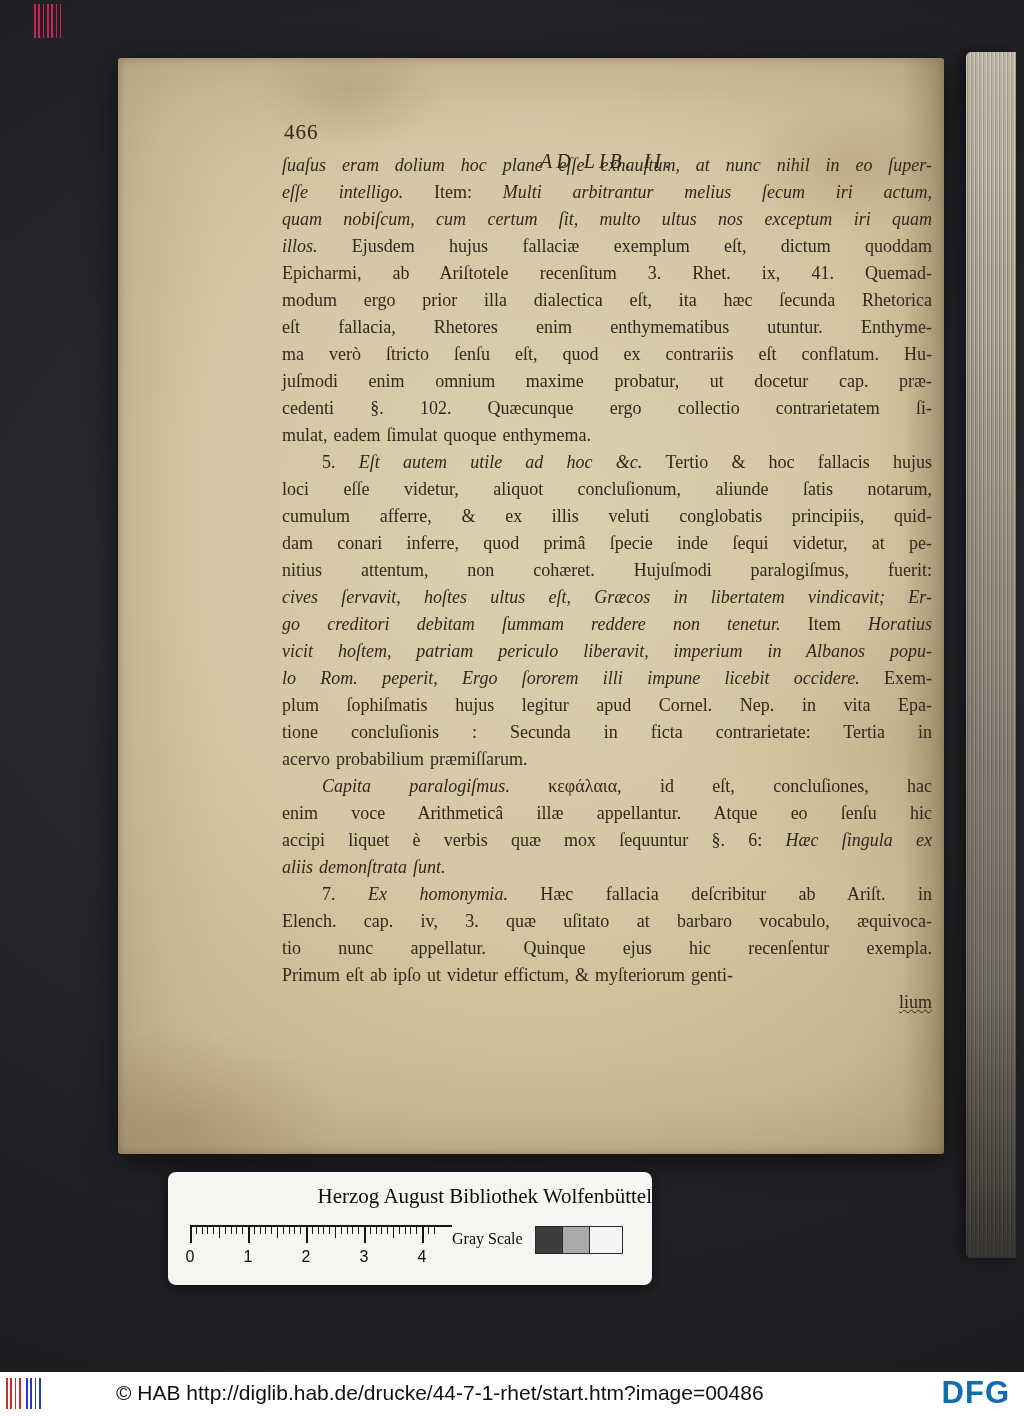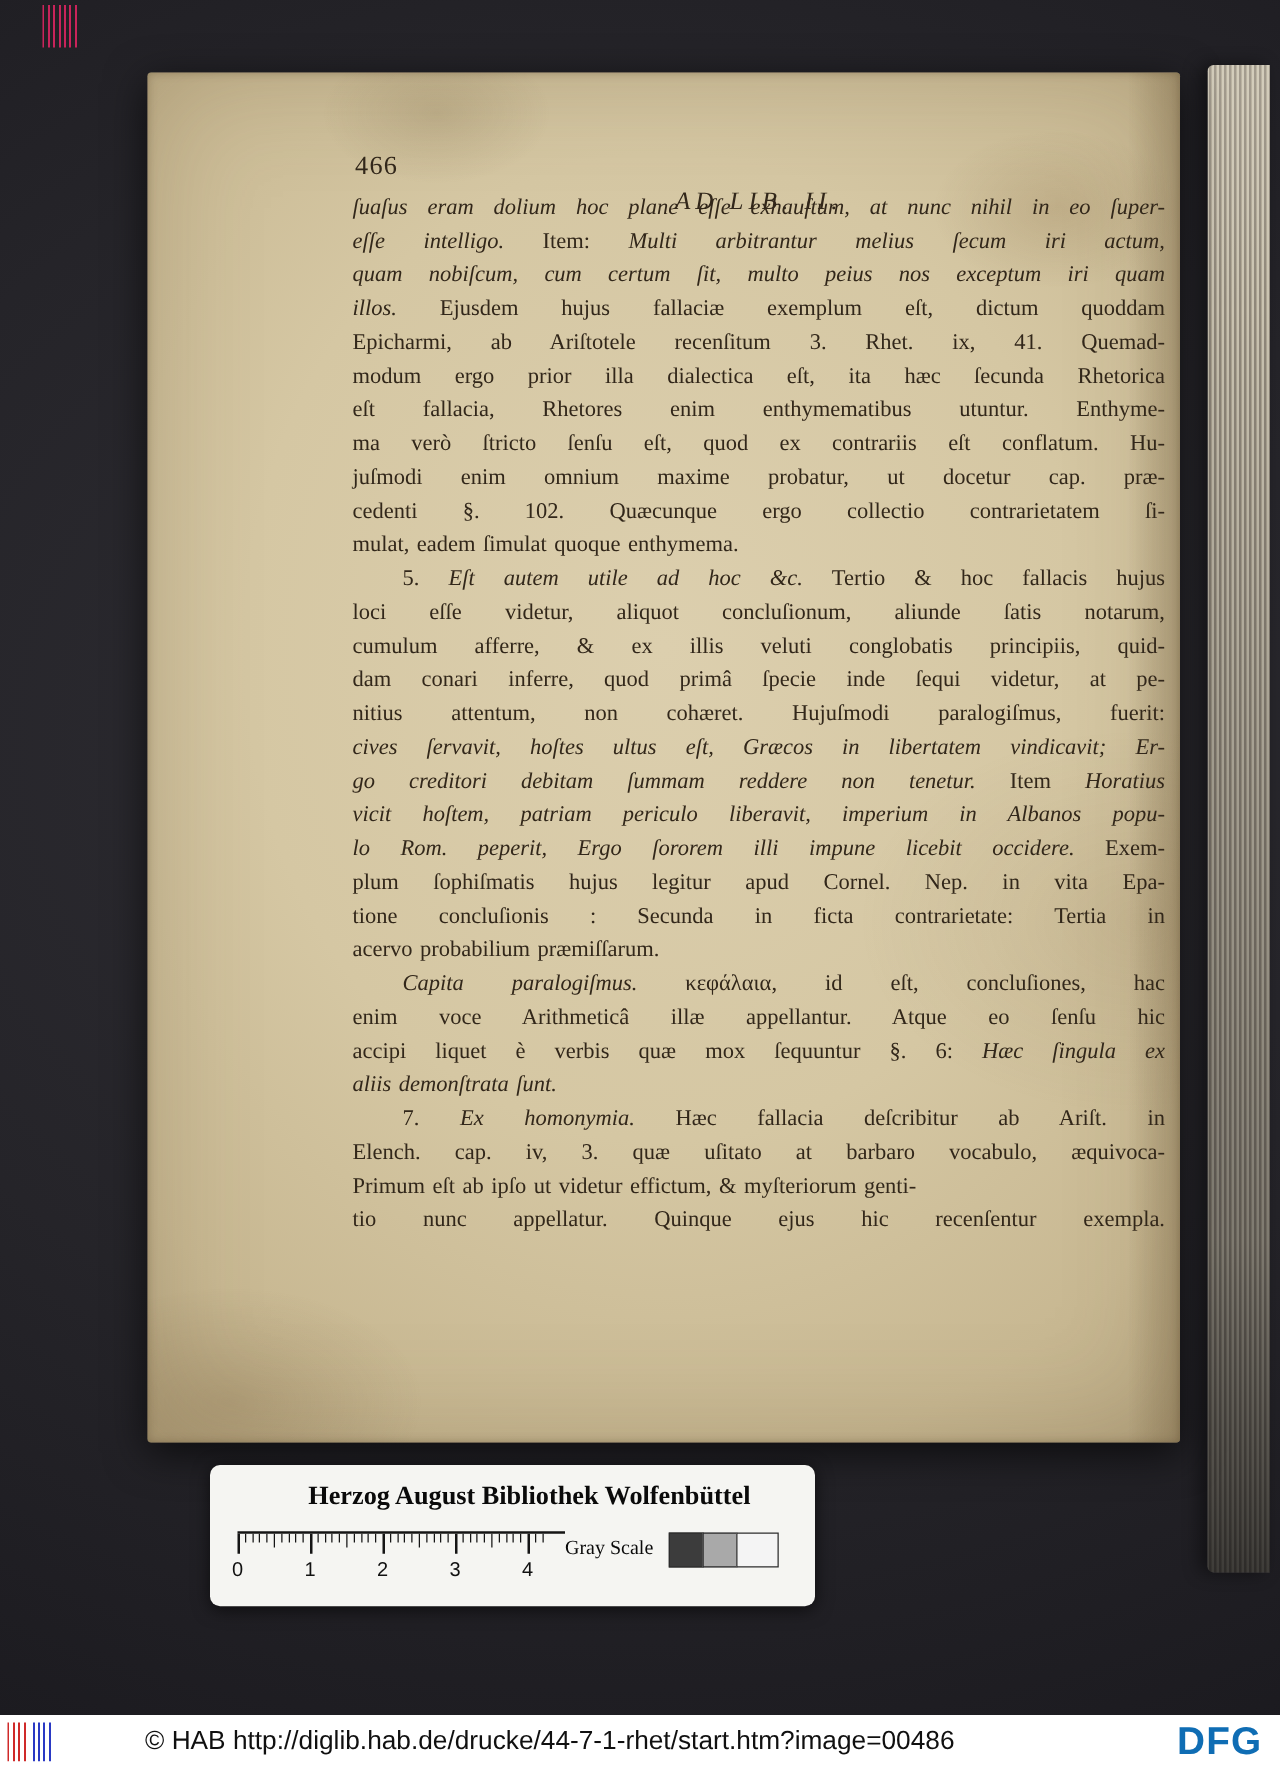--- a/index.html
+++ b/index.html
@@ -55,21 +55,21 @@
   .line.indent { text-indent:40px; }
   .it { font-style:italic; }
   .catchword { text-decoration-line:underline; text-decoration-style:wavy; text-decoration-thickness:1px; }
 
   
   .cal-card {
     position:absolute; left:168px; top:1172px; width:484px; height:113px;
     background:#f5f5f2; border-radius:8px; box-shadow:0 3px 14px rgba(0,0,0,0.6);
     color:#0a0a0a;
   }
-  .cal-title { margin-top:12px; text-align:center; font-weight:bold; font-size:21px;margin-left:27px; }
+  .cal-title { margin-top:12px; text-align:right; font-weight:normal; font-size:21px;margin-left:27px; }
   .ruler { position:absolute; left:22px; top:53px; width:262px; height:40px; border-top:2px solid #151515; }
   .ruler-ticks, .ruler-numbers { position:absolute; left:0; top:0; width:100%; height:100%; }
   .tick { position:absolute; top:0; width:1px; background:#151515; }
   .tick.cm   { height:16px; width:2px; }
   .tick.half { height:11px; }
   .tick.mm   { height:7px; }
   .ruler-num { position:absolute; top:21px; transform:translateX(-50%);
                font-family:"Liberation Sans",sans-serif; font-size:16px; color:#111; }
   .grayscale-label { position:absolute; left:284px; top:58px; font-size:16px; }
   .swatches { position:absolute; left:368px; top:54px; display:flex; }
@@ -101,21 +101,21 @@
   <div class="book-fore-edge"></div>
 
   <div class="scan-page">
     <div class="page-head">
       <span class="page-num">466</span>
       <span class="running-title">AD LIB. II.</span>
     </div>
     <div class="page-body">
         <div class="line"><span class="it">ſuaſus eram dolium hoc plane eſſe exhauſtum, at nunc nihil in eo ſuper-</span></div>
         <div class="line"><span class="it">eſſe intelligo. </span><span class="rm">Item: </span><span class="it">Multi arbitrantur melius ſecum iri actum,</span></div>
-        <div class="line"><span class="it">quam nobiſcum, cum certum ſit, multo peius nos exceptum iri quam</span></div>
+        <div class="line"><span class="it">quam nobiſcum, cum certum ſit, multo ultus nos exceptum iri quam</span></div>
         <div class="line"><span class="it">illos. </span><span class="rm">Ejusdem hujus fallaciæ exemplum eſt, dictum quoddam</span></div>
         <div class="line"><span class="rm">Epicharmi, ab Ariſtotele recenſitum 3. Rhet. ix, 41. Quemad-</span></div>
         <div class="line"><span class="rm">modum ergo prior illa dialectica eſt, ita hæc ſecunda Rhetorica</span></div>
         <div class="line"><span class="rm">eſt fallacia, Rhetores enim enthymematibus utuntur. Enthyme-</span></div>
         <div class="line"><span class="rm">ma verò ſtricto ſenſu eſt, quod ex contrariis eſt conflatum. Hu-</span></div>
         <div class="line"><span class="rm">juſmodi enim omnium maxime probatur, ut docetur cap. præ-</span></div>
         <div class="line"><span class="rm">cedenti §. 102. Quæcunque ergo collectio contrarietatem ſi-</span></div>
         <div class="line left"><span class="rm">mulat, eadem ſimulat quoque enthymema.</span></div>
         <div class="line indent"><span class="rm">5. </span><span class="it">Eſt autem utile ad hoc &amp;c. </span><span class="rm">Tertio &amp; hoc fallacis hujus</span></div>
         <div class="line"><span class="rm">loci eſſe videtur, aliquot concluſionum, aliunde ſatis notarum,</span></div>
@@ -128,22 +128,23 @@
         <div class="line"><span class="it">lo Rom. peperit, Ergo ſororem illi impune licebit occidere. </span><span class="rm">Exem-</span></div>
         <div class="line"><span class="rm">plum ſophiſmatis hujus legitur apud Cornel. Nep. in vita Epa-</span></div>
         <div class="line"><span class="rm">tione concluſionis : Secunda in ficta contrarietate: Tertia in</span></div>
         <div class="line left"><span class="rm">acervo probabilium præmiſſarum.</span></div>
         <div class="line indent"><span class="it">Capita paralogiſmus. </span><span class="rm">κεφάλαια, id eſt, concluſiones, hac</span></div>
         <div class="line"><span class="rm">enim voce Arithmeticâ illæ appellantur. Atque eo ſenſu hic</span></div>
         <div class="line"><span class="rm">accipi liquet è verbis quæ mox ſequuntur §. 6: </span><span class="it">Hæc ſingula ex</span></div>
         <div class="line left"><span class="it">aliis demonſtrata ſunt.</span></div>
         <div class="line indent"><span class="rm">7. </span><span class="it">Ex homonymia. </span><span class="rm">Hæc fallacia deſcribitur ab Ariſt. in</span></div>
         <div class="line"><span class="rm">Elench. cap. iv, 3. quæ uſitato at barbaro vocabulo, æquivoca-</span></div>
+        <div class="line"><span class="rm">tio nunc appellatur. Quinque ejus hic recenſentur exempla.</span></div>
         <div class="line left"><span class="rm">Primum eſt ab ipſo ut videtur effictum, &amp; myſteriorum genti-</span></div>
-        <div class="line"><span class="rm">tio nunc appellatur. Quinque ejus hic recenſentur exempla.</span></div>
+        <div class="line right"><span class="rm catchword">lium</span></div>
       </div>
   </div>
 
   <div class="cal-card">
     <div class="cal-title">Herzog August Bibliothek Wolfenbüttel</div>
     <div class="ruler">
       <div class="ruler-ticks">
           <div class="tick cm" style="left: 0px;"></div>
           <div class="tick mm" style="left: 5.8px;"></div>
           <div class="tick mm" style="left: 11.6px;"></div>

